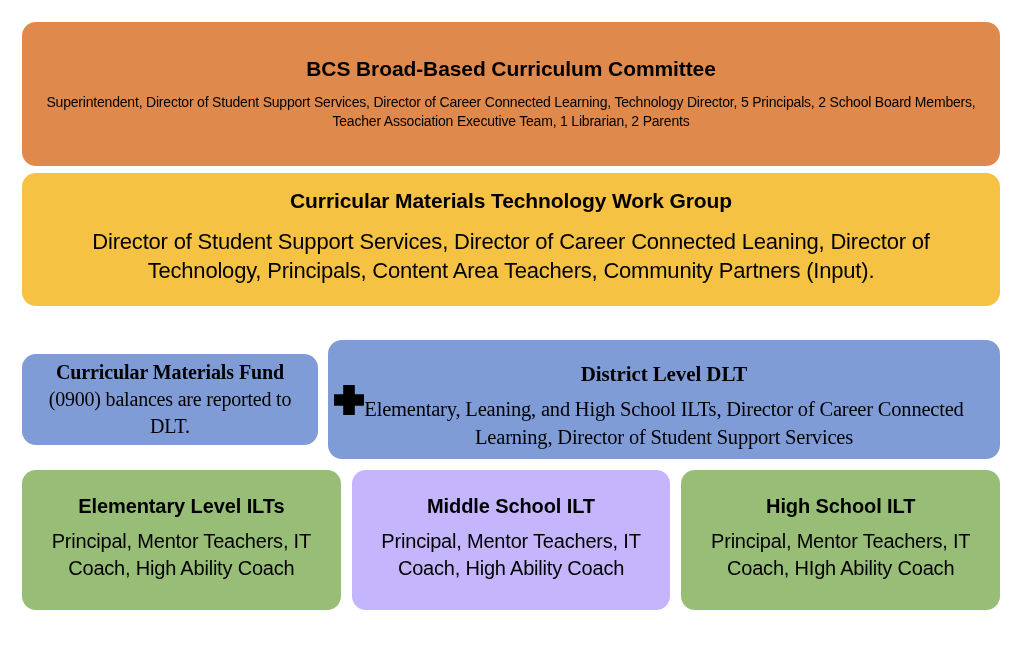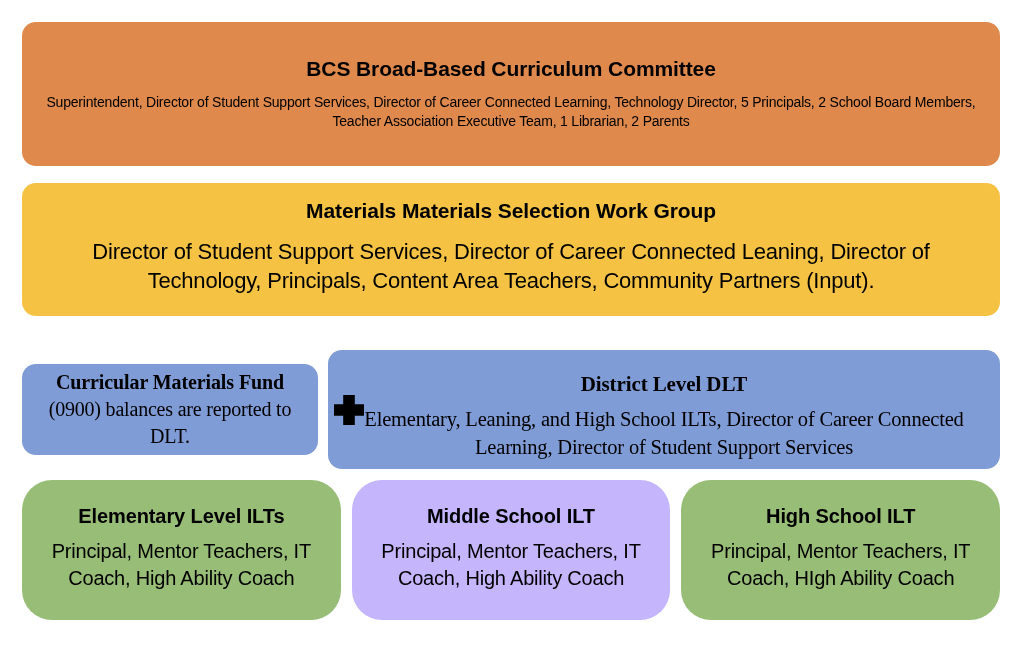--- a/index.html
+++ b/index.html
@@ -42,21 +42,21 @@
     letter-spacing: -0.1px;
   }
   .box .body {
     line-height: 1.33;
     letter-spacing: -0.2px;
   }
 
   
   .row-committee {
     height: 144px;
-    margin-bottom: 17px;
+    margin-bottom: 7px;
   }
   .box-committee {
     width: 100%;
     height: 100%;
     background: #DF8A4C;
     padding: 8px 22px 10px;
   }
   .box-committee .title {
     font-size: 21px;
     margin-bottom: 11px;
@@ -143,21 +143,20 @@
     height: 140px;
     display: flex;
     flex-direction: row;
     align-items: stretch;
     gap: 11px;
   }
   .box-ilt {
     flex: 1 1 0;
     background: #97BD76;
     padding: 6px 10px 10px;
-    border-radius: 30px;
   }
   .box-ilt .title {
     font-size: 20px;
     margin-bottom: 9px;
   }
   .box-ilt .body {
     font-size: 20px;
     line-height: 1.35;
   }
 </style>
@@ -168,21 +167,21 @@
 
   <div class="row-committee">
     <div class="box box-committee" style="background: rgb(223, 138, 76);">
       <div class="title">BCS Broad-Based Curriculum Committee</div>
       <div class="body">Superintendent, Director of Student Support Services, Director of Career Connected Learning, Technology Director, 5 Principals, 2 School Board Members, Teacher Association Executive Team, 1 Librarian, 2 Parents</div>
     </div>
   </div>
 
   <div class="row-workgroup">
     <div class="box box-workgroup" style="background: rgb(245, 194, 67);">
-      <div class="title">Materials Materials Selection Work Group</div>
+      <div class="title">Curricular Materials Technology Work Group</div>
       <div class="body">Director of Student Support Services, Director of Career Connected Leaning, Director of Technology, Principals, Content Area Teachers, Community Partners (Input).</div>
     </div>
   </div>
 
   <div class="row-dlt">
 
     <div class="box box-fund" style="background: rgb(128, 156, 214);">
       <div class="title">Curricular Materials Fund</div>
       <div class="body">(0900) balances are reported to DLT.</div>
     </div>

